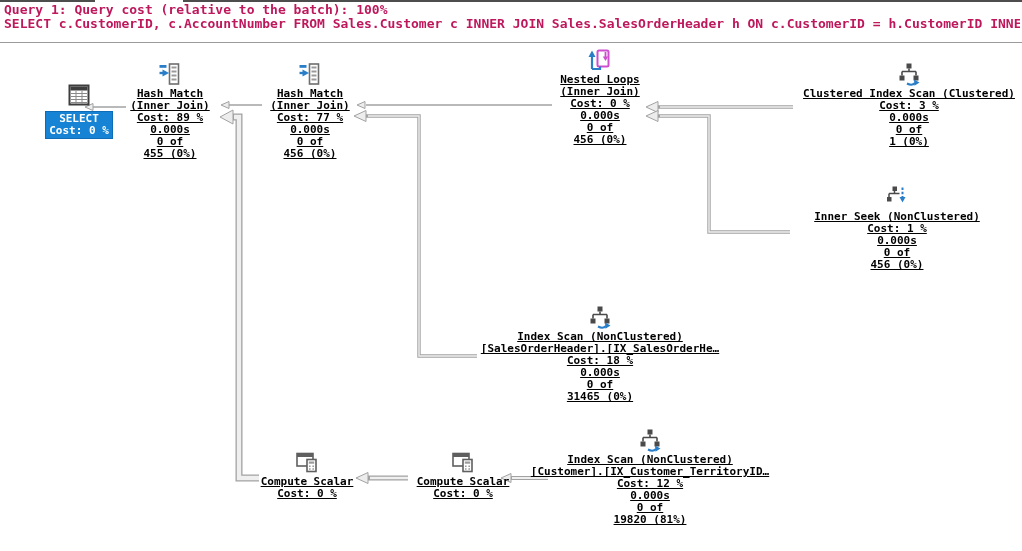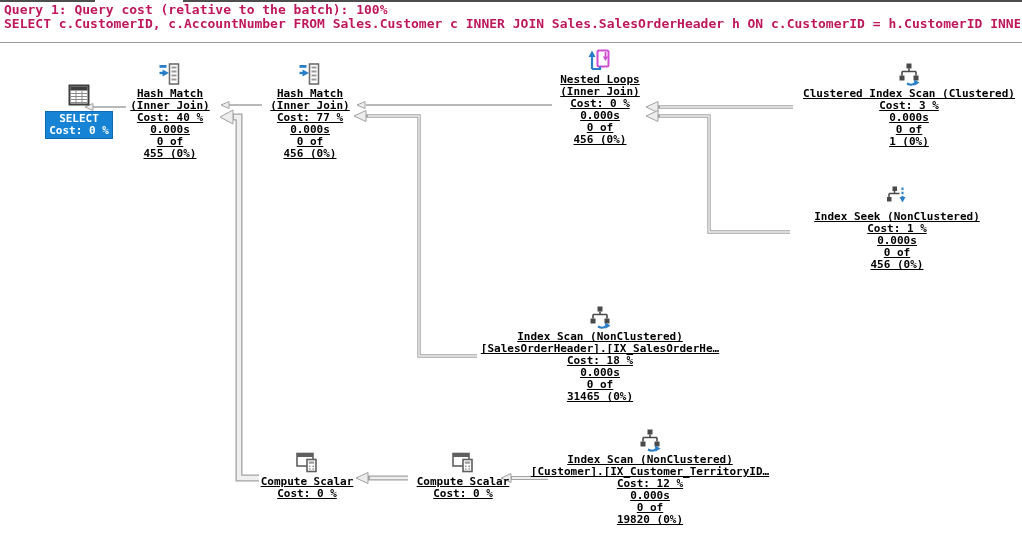--- a/index.html
+++ b/index.html
@@ -94,21 +94,21 @@
   <div class="node" style="left:50px;top:62px;width:240px;">
     <svg class="op-icon" viewBox="0 0 24 24">
       <rect x="11.5" y="2" width="9" height="20" fill="#fff" stroke="#6e6e6e" stroke-width="1.6"></rect>
       <path d="M13.5 5.5h5 M13.5 9.5h5 M13.5 13.5h5 M13.5 17.5h5" stroke="#9a9a9a" stroke-width="1.8" fill="none"></path>
       <rect x="1.5" y="3" width="7" height="2.8" fill="#2A7EC7"></rect>
       <path d="M1.5 11h3.5" stroke="#2A7EC7" stroke-width="2.4" fill="none"></path>
       <polygon points="4.5,7.5 11,11 4.5,14.5" fill="#2A7EC7"></polygon>
     </svg>
     <div class="line">Hash Match</div>
     <div class="line">(Inner Join)</div>
-    <div class="line">Cost: 40 %</div>
+    <div class="line">Cost: 89 %</div>
     <div class="line">0.000s</div>
     <div class="line">0 of</div>
     <div class="line">455 (0%)</div>
   </div>
 
   <div class="node" style="left:190px;top:62px;width:240px;">
     <svg class="op-icon" viewBox="0 0 24 24">
       <rect x="11.5" y="2" width="9" height="20" fill="#fff" stroke="#6e6e6e" stroke-width="1.6"></rect>
       <path d="M13.5 5.5h5 M13.5 9.5h5 M13.5 13.5h5 M13.5 17.5h5" stroke="#9a9a9a" stroke-width="1.8" fill="none"></path>
       <rect x="1.5" y="3" width="7" height="2.8" fill="#2A7EC7"></rect>
@@ -157,21 +157,21 @@
   </div>
 
   <div class="node" style="left:772px;top:185px;width:250px;">
     <svg class="op-icon" viewBox="0 0 24 24">
       <rect x="7.5" y="1.5" width="4.5" height="4.5" fill="#4a4a4a"></rect>
       <path d="M9.5 6v2.5 M4 8.5h10.5 M4 8.5v3.5" stroke="#4a4a4a" stroke-width="1.5" fill="none"></path>
       <rect x="2" y="12" width="4.5" height="4.5" fill="#4a4a4a"></rect>
       <path d="M17.5 2.5v9.5" stroke="#2A7EC7" stroke-width="2" stroke-dasharray="2.5,1.8" fill="none"></path>
       <polygon points="14.5,12 20.5,12 17.5,17.5" fill="#2A7EC7"></polygon>
     </svg>
-    <div class="line">Index Seek (NonClustered)</div>
+    <div class="line">Inner Seek (NonClustered)</div>
     <div class="line">Cost: 1 %</div>
     <div class="line">0.000s</div>
     <div class="line">0 of</div>
     <div class="line">456 (0%)</div>
   </div>
 
   <div class="node" style="left:475px;top:305px;width:250px;">
     <svg class="op-icon" viewBox="0 0 24 24">
       <rect x="9.5" y="1.5" width="5" height="5" fill="#4a4a4a"></rect>
       <path d="M12 6.5v3 M5 9.5h14 M5 9.5v4 M19 9.5v4" stroke="#4a4a4a" stroke-width="1.6" fill="none"></path>
@@ -219,16 +219,16 @@
       <rect x="2.5" y="13.5" width="5" height="5" fill="#4a4a4a"></rect>
       <rect x="16.5" y="13.5" width="5" height="5" fill="#4a4a4a"></rect>
       <path d="M10 21.5c3 1.6 6 1.6 8 -0.5" stroke="#2A7EC7" stroke-width="2" fill="none"></path>
       <polygon points="17,17.5 22.5,20.5 17.5,23.8" fill="#2A7EC7"></polygon>
     </svg>
     <div class="line">Index Scan (NonClustered)</div>
     <div class="line">[Customer].[IX_Customer_TerritoryID…</div>
     <div class="line">Cost: 12 %</div>
     <div class="line">0.000s</div>
     <div class="line">0 of</div>
-    <div class="line">19820 (0%)</div>
+    <div class="line">19820 (81%)</div>
   </div>
 
 </div>
 
 </body></html>

